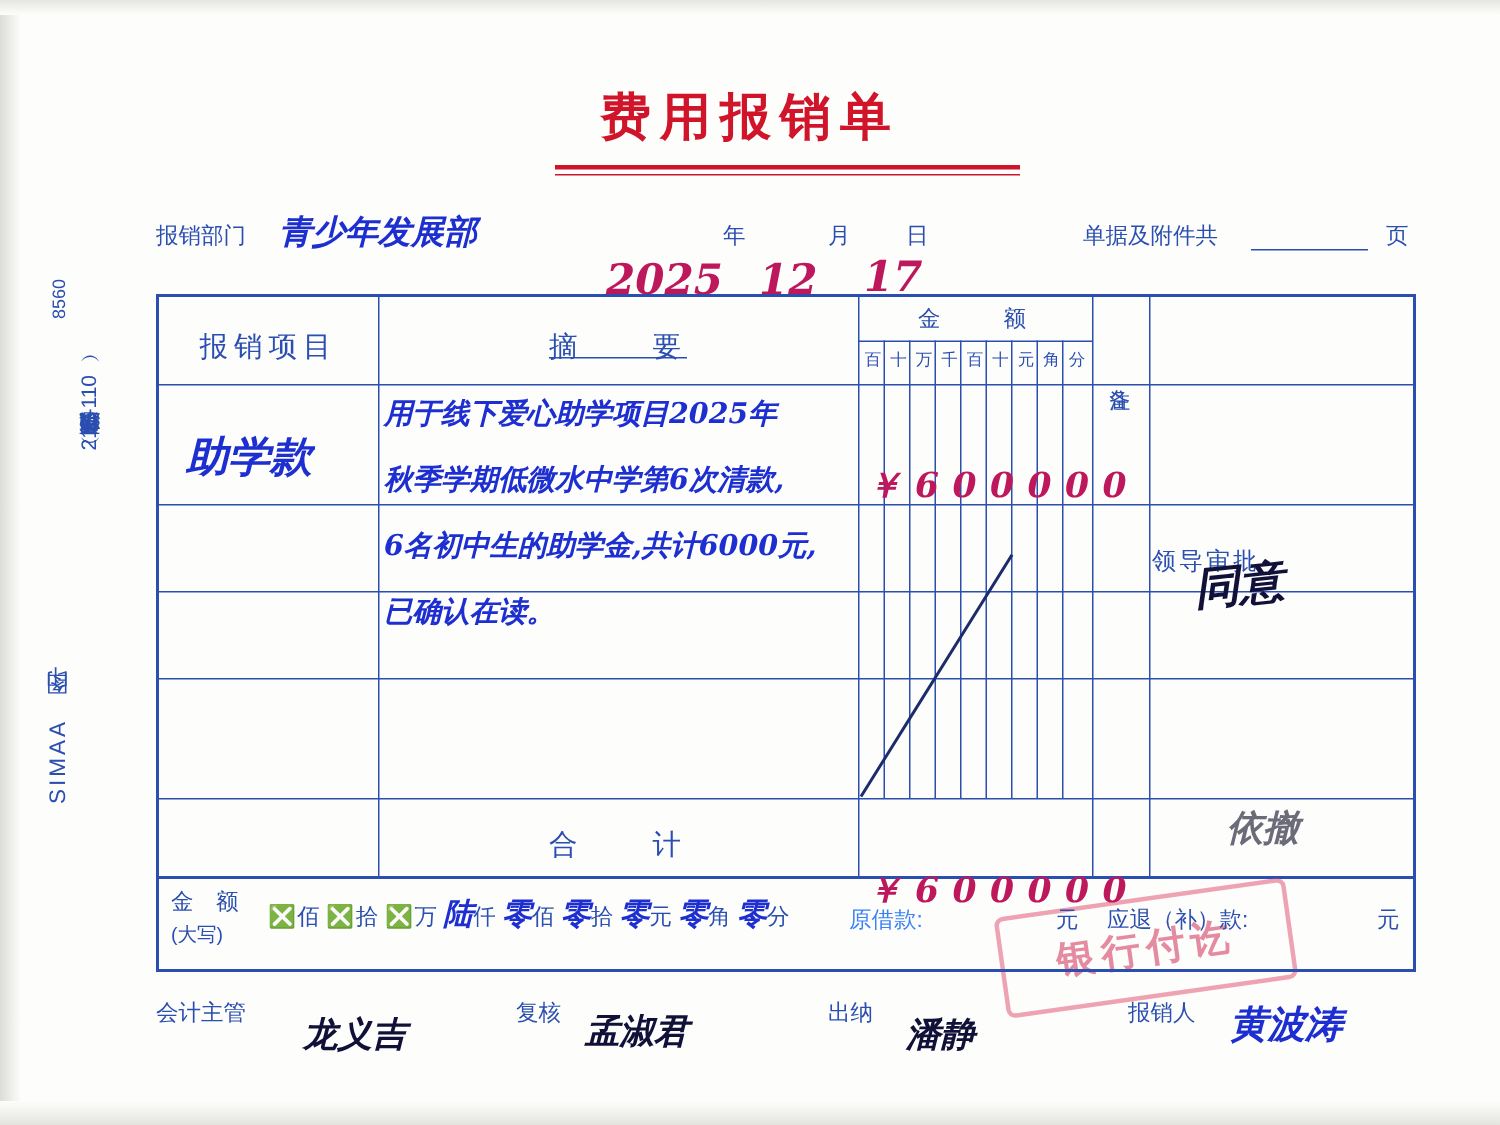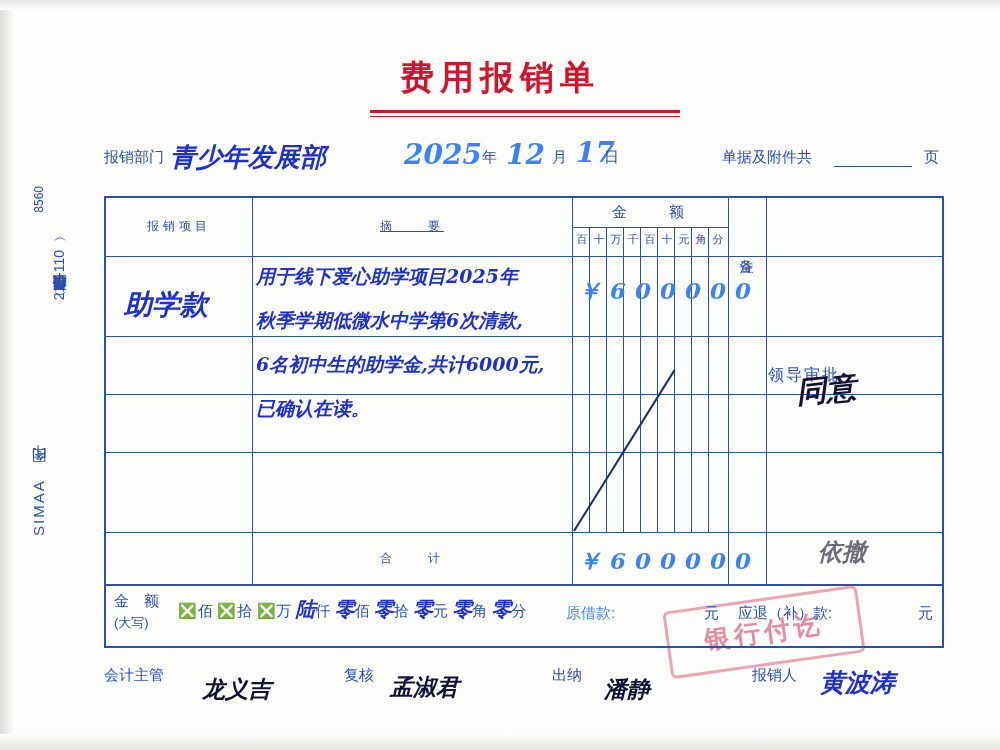--- a/index.html
+++ b/index.html
@@ -52,31 +52,31 @@
   
   #hdr{position:absolute;left:104px;top:140px;width:840px;height:36px;color:#2b4fb0;font-size:15px;}
   .hdr-lbl{position:absolute;color:#2b4fb0;font-size:15px;}
   .hand{
     font-family:"DejaVu Serif","Liberation Serif",serif;
     color:#1b1bcf;
     font-style:italic;
     font-weight:bold;
   }
   .hand-blue{color:#1d2fd0;}
-  .hand-dark{color:#3b82f6;}
+  .hand-dark{color:#be185d;margin-top:32px;}
 
   
   #tbl{
     position:absolute;left:104px;top:196px;width:840px;height:390px;
     border:2px solid #2b4fb0;
     box-sizing:border-box;
   }
   .vline{position:absolute;background:#2b4fb0;width:1px;top:0;bottom:0;}
   .hline{position:absolute;background:#2b4fb0;height:1px;left:0;right:0;}
-  .cellhdr{position:absolute;color:#2b4fb0;font-size:12px;letter-spacing:4px;text-align:center;}
+  .cellhdr{position:absolute;color:#2b4fb0;font-size:19px;letter-spacing:4px;text-align:center;}
   .digit-hdr{position:absolute;color:#2b4fb0;font-size:11px;text-align:center;width:20px;top:238px;}
   .amt-col{position:absolute;background:#2b4fb0;width:1px;}
 
   
   #lower{
     position:absolute;left:104px;top:586px;width:840px;height:62px;
     border:2px solid #2b4fb0;border-top:none;box-sizing:border-box;
   }
   #sign-row{position:absolute;left:104px;top:660px;width:840px;height:70px;color:#2b4fb0;font-size:15px;}
 
@@ -116,21 +116,21 @@
   <div id="title-rule"></div>
   <div id="title-rule2"></div>
 
   <div id="side-strip"></div>
   <div id="side-code"><span class="vtext">8560</span></div>
   <div id="side-name"><span class="vtext">西马状态费用报销单（210-110）</span></div>
   <div id="side-brand"><span class="vtext">SIMAA 图印</span></div>
 
   <div id="hdr">
     <span class="hdr-lbl" style="left:0;top:8px;">报销部门</span>
-    <span class="hand hand-blue" style="position:absolute;left:66px;top:0px;font-size:26px;">青少年发展部</span>
+    <span class="hand hand-blue" style="position:absolute;left:82px;top:0px;font-size:22px;">青少年发展部</span>
 
     <span class="hand hand-dark" style="position:absolute;left:300px;top:-2px;font-size:28px;">2025</span>
     <span class="hdr-lbl" style="left:378px;top:8px;">年</span>
     <span class="hand hand-dark" style="position:absolute;left:402px;top:-2px;font-size:28px;">12</span>
     <span class="hdr-lbl" style="left:448px;top:8px;">月</span>
     <span class="hand hand-dark" style="position:absolute;left:472px;top:-4px;font-size:28px;">17</span>
     <span class="hdr-lbl" style="left:500px;top:8px;">日</span>
 
     <span class="hdr-lbl" style="left:618px;top:8px;">单据及附件共</span>
     <span style="position:absolute;left:730px;top:26px;width:78px;height:1px;background:#2b4fb0;"></span>

